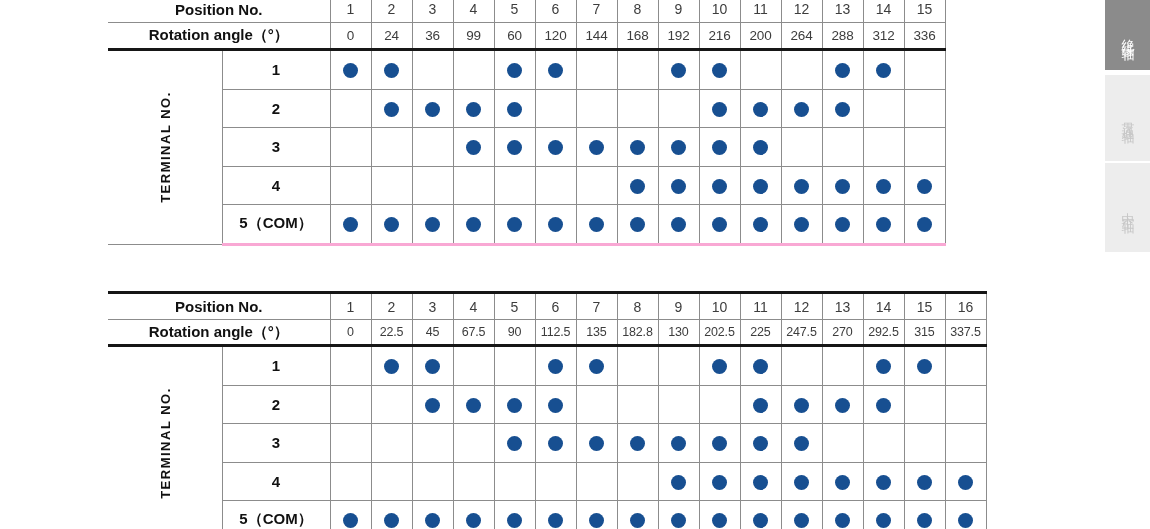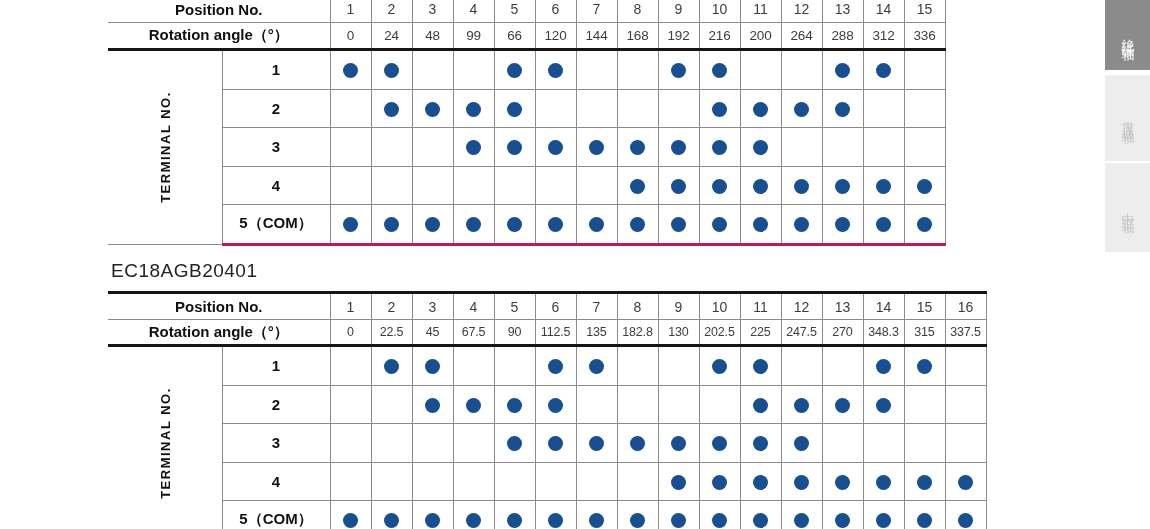--- a/index.html
+++ b/index.html
@@ -21,21 +21,21 @@
 
   
   table.enc{border-collapse:collapse;table-layout:fixed;}
   table.enc td{padding:0;text-align:center;vertical-align:middle;}
   tr.h1 td{height:26px;border-bottom:1px solid #8c8c8c;}
   tr.h2 td{height:25px;border-bottom:3px solid #161616;}
   .t16 tr.h1 td{height:25px;}
   .t16 tr.h2 td{height:24px;}
   .topline tr.h1 td{border-top:3px solid #161616;}
   tr.term td{height:37.5px;border-bottom:1px solid #8c8c8c;}
-  tr.term.last td{border-bottom:3px solid #be185d;}
+  tr.term.last td{border-bottom:3px solid #f9a8d4;}
   td.bl{border-left:1px solid #8c8c8c;}
   td.br{border-right:1px solid #8c8c8c;}
   td.label{font-weight:bold;font-size:15px;color:#111;}
   td.num{font-size:14px;color:#3d3d3d;}
   td.ang{font-size:13.5px;letter-spacing:-0.2px;}
   .t16 td.ang{font-size:12.5px;}
   td.tname{font-weight:bold;font-size:15px;color:#111;}
   td.vcell{
     border-right:1px solid #8c8c8c;
     border-bottom:3px solid #161616;
@@ -102,23 +102,23 @@
             <td class="num bl">11</td>
             <td class="num bl">12</td>
             <td class="num bl">13</td>
             <td class="num bl">14</td>
             <td class="num bl br">15</td>
           </tr>
           <tr class="h2">
             <td class="label" colspan="2">Rotation angle（°）</td>
             <td class="num ang bl">0</td>
             <td class="num ang bl">24</td>
-            <td class="num ang bl">48</td>
+            <td class="num ang bl">36</td>
             <td class="num ang bl">99</td>
-            <td class="num ang bl">66</td>
+            <td class="num ang bl">60</td>
             <td class="num ang bl">120</td>
             <td class="num ang bl">144</td>
             <td class="num ang bl">168</td>
             <td class="num ang bl">192</td>
             <td class="num ang bl">216</td>
             <td class="num ang bl">200</td>
             <td class="num ang bl">264</td>
             <td class="num ang bl">288</td>
             <td class="num ang bl">312</td>
             <td class="num ang bl br">336</td>
@@ -213,21 +213,20 @@
             <td class="bl"><span class="dot" style="background: rgb(23, 79, 145);"></span></td>
             <td class="bl"><span class="dot" style="background: rgb(23, 79, 145);"></span></td>
             <td class="bl"><span class="dot" style="background: rgb(23, 79, 145);"></span></td>
             <td class="bl"><span class="dot" style="background: rgb(23, 79, 145);"></span></td>
             <td class="bl br"><span class="dot" style="background: rgb(23, 79, 145);"></span></td>
           </tr>
         </tbody>
       </table>
     </div>
 
-  <div id="title2">EC18AGB20401</div>
 
   <div id="tbl2">
       <table class="enc t16 topline">
         <colgroup>
           <col style="width: 114px;">
           <col style="width: 108px;">
           <col style="width: 41px;">
           <col style="width: 41px;">
           <col style="width: 41px;">
           <col style="width: 41px;">
@@ -272,21 +271,21 @@
             <td class="num ang bl">67.5</td>
             <td class="num ang bl">90</td>
             <td class="num ang bl">112.5</td>
             <td class="num ang bl">135</td>
             <td class="num ang bl">182.8</td>
             <td class="num ang bl">130</td>
             <td class="num ang bl">202.5</td>
             <td class="num ang bl">225</td>
             <td class="num ang bl">247.5</td>
             <td class="num ang bl">270</td>
-            <td class="num ang bl">348.3</td>
+            <td class="num ang bl">292.5</td>
             <td class="num ang bl">315</td>
             <td class="num ang bl br">337.5</td>
           </tr>
           <tr class="term">
             <td class="vcell" rowspan="5">
               <div class="vtext">TERMINAL NO.</div>
             </td>
             <td class="tname bl">1</td>
             <td class="bl"></td>
             <td class="bl"><span class="dot" style="background: rgb(23, 79, 145);"></span></td>

